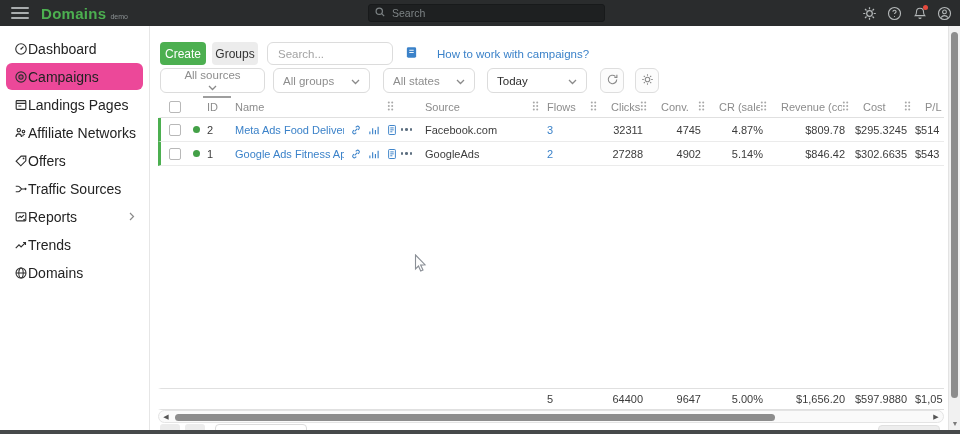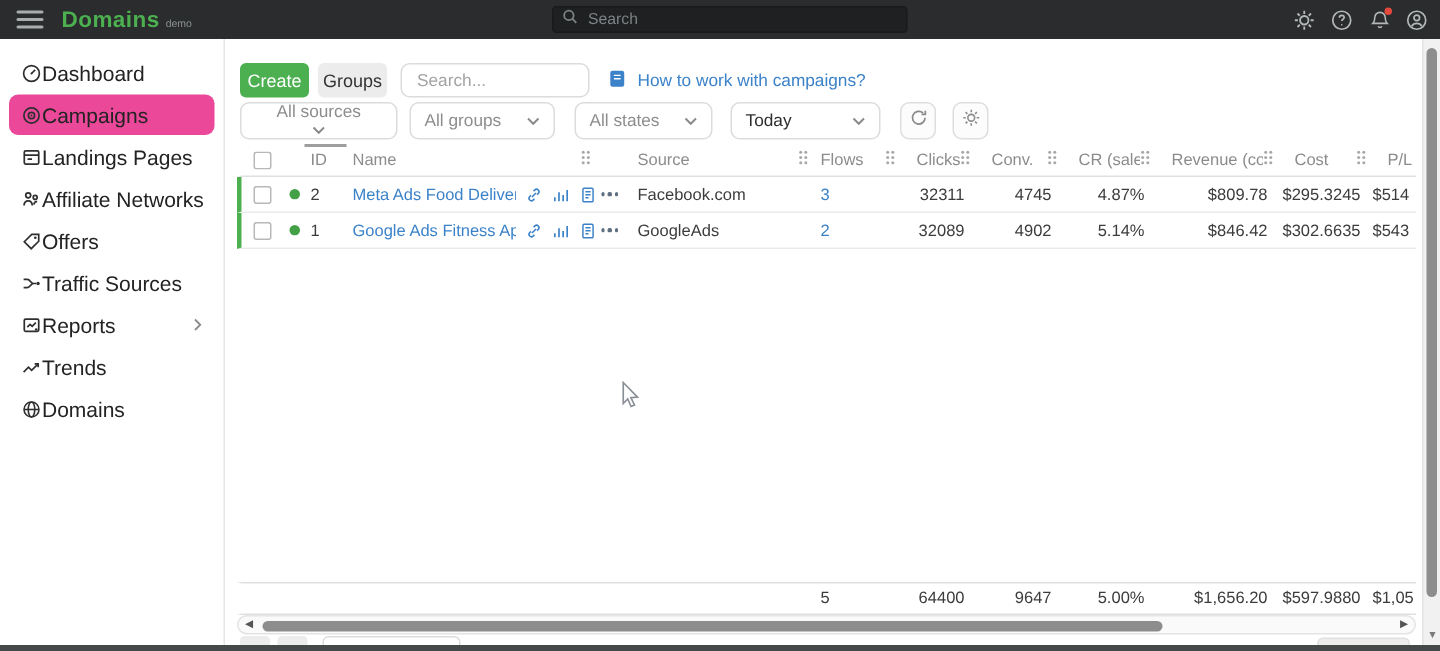--- a/index.html
+++ b/index.html
@@ -31,21 +31,21 @@
   .side-item .sub-arrow { margin-left:auto; margin-right:8px; color:#8a8a8a; display:flex; }
 
   
   .main { position:absolute; left:150px; top:26px; width:798px; height:408px; background:#fff; overflow:hidden; }
 
   .btn { display:flex; align-items:center; justify-content:center; font-size:12px; border-radius:4px; cursor:pointer; }
   .btn-create { position:absolute; left:10px; top:16px; width:46px; height:23px; background:#4caf50; color:#fff; }
   .btn-groups { position:absolute; left:62px; top:16px; width:46px; height:23px; background:#ececec; color:#333; }
   .tb-search { position:absolute; left:117px; top:16px; width:126px; height:23px; border:1px solid #dcdcdc; border-radius:6px; padding-left:10px; font-size:11.5px; color:#444; outline:none; font-family:"Liberation Sans",sans-serif; }
   .tb-search::placeholder { color:#a3a3a3; }
-  .help-link { position:absolute; left:255px; top:16px; height:23px; display:flex; align-items:center; gap:7px; color:#3b82c9; font-size:11.5px; cursor:pointer; }
+  .help-link { position:absolute; left:255px; top:16px; height:23px; display:flex; align-items:center; gap:19px; color:#3b82c9; font-size:11.5px; cursor:pointer; }
 
   .dropdown { position:absolute; top:42px; height:25px; border:1px solid #dcdcdc; border-radius:6px; background:#fff; display:flex; align-items:center; justify-content:space-between; padding:0 9px; font-size:11.5px; color:#8d8d8d; cursor:pointer; }
   .dropdown.selected { color:#2e2e2e; }
   .dd-sources { left:10px;  width:105px;flex-direction:column; }
   .dd-groups  { left:123px; width:97px; }
   .dd-states  { left:233px; width:92px; }
   .dd-date    { left:337px; width:100px; }
   .iconbtn { position:absolute; top:42px; width:24px; height:25px; border:1px solid #dedede; border-radius:6px; background:#fcfcfc; display:flex; align-items:center; justify-content:center; color:#8a8a8a; cursor:pointer; }
   .ib-refresh { left:450px; } .ib-settings { left:485px; }
 
@@ -482,21 +482,21 @@
         </div>
         <div class="c c-center">
           <span class="morebtn">
               <i></i>
               <i></i>
               <i></i>
             </span>
         </div>
         <div class="c c-left10">GoogleAds</div>
         <div class="c flowslink">2</div>
-        <div class="c c-right">32089</div>
+        <div class="c c-right">27288</div>
         <div class="c c-right">4902</div>
         <div class="c c-right">5.14%</div>
         <div class="c c-right">$846.42</div>
         <div class="c c-right">$302.6635</div>
         <div class="c">$543</div>
       </div>
 
       <div class="tspacer"></div>
 
       <div class="trow tsummary">

